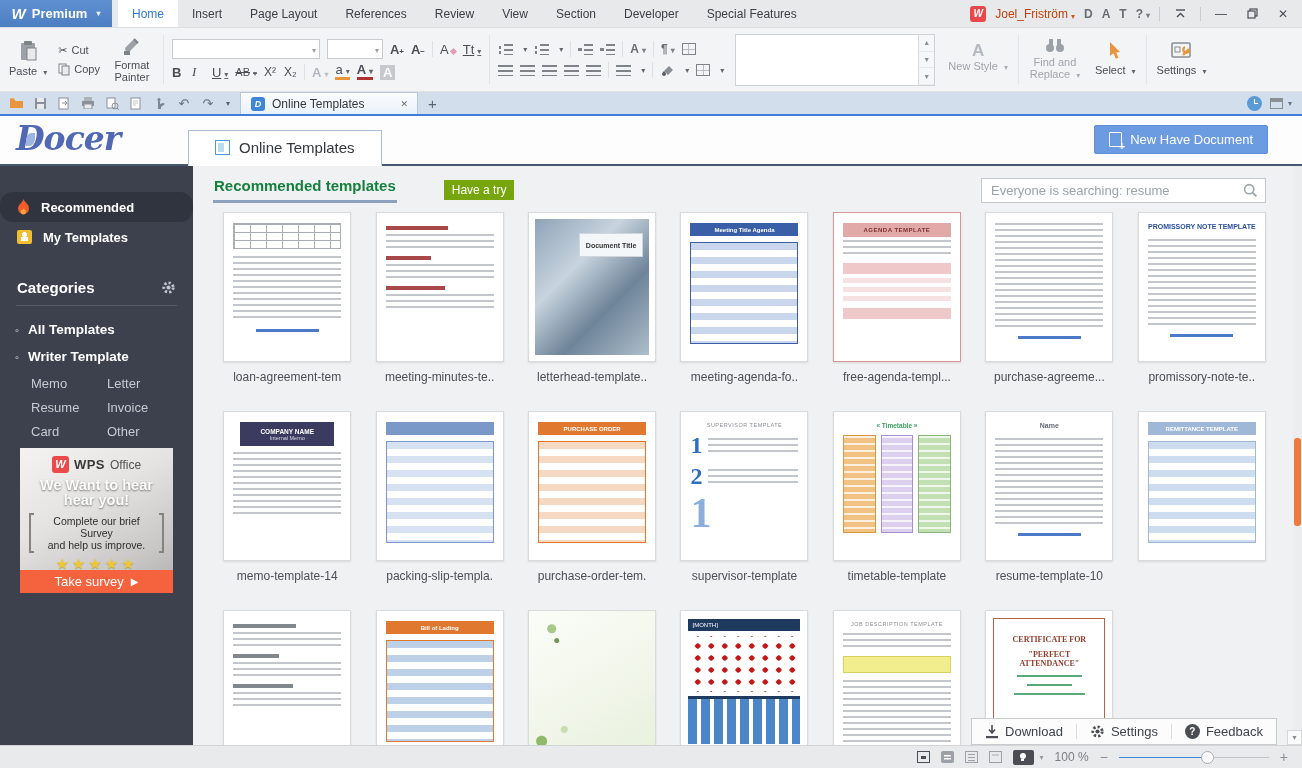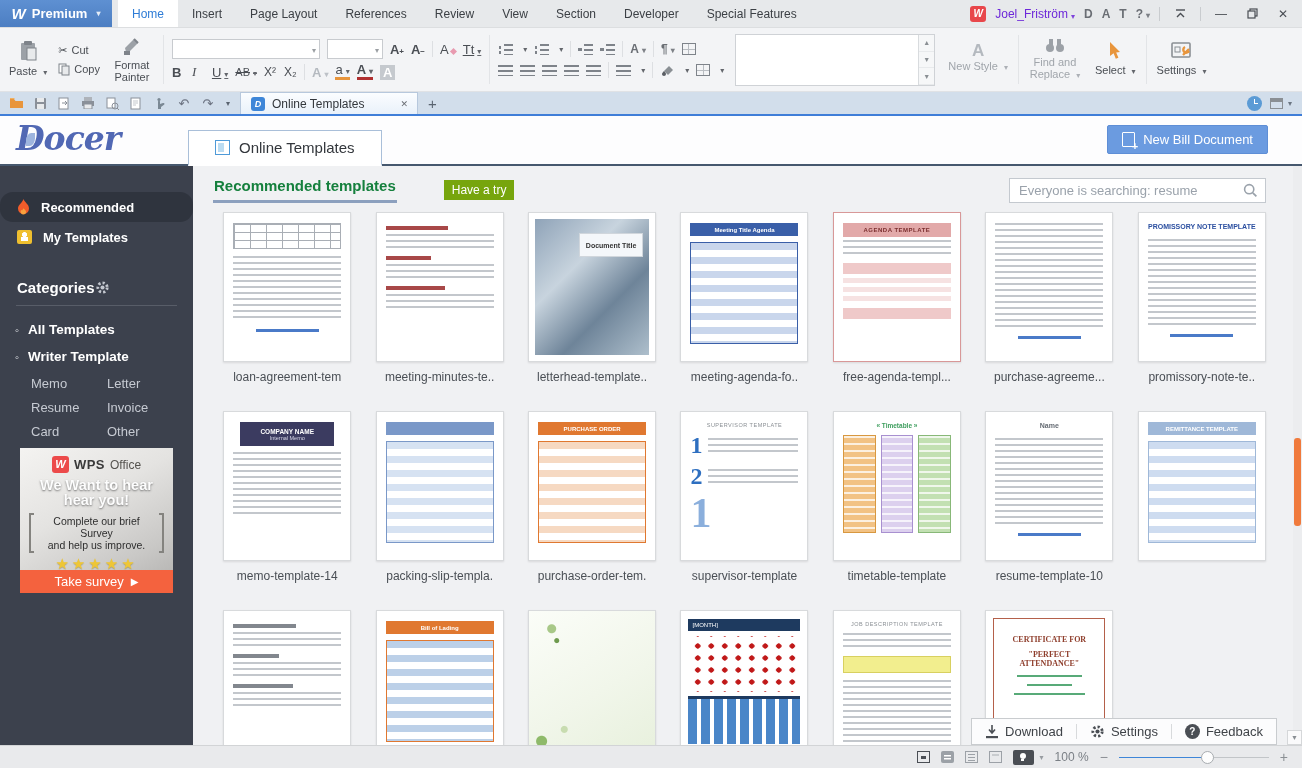--- a/index.html
+++ b/index.html
@@ -9,21 +9,21 @@
 
   
   .titlebar{height:28px;display:flex;align-items:stretch;background:#E7E9EB;border-bottom:1px solid #DCDEE0;}
   .appbtn{width:112px;background:linear-gradient(#5E90D2,#4C7EC2);color:#fff;display:flex;align-items:center;justify-content:center;gap:6px;font-size:13px;font-weight:bold;cursor:default;}
   .appbtn .wlogo{font-size:15px;font-style:italic;}
   .menutabs{display:flex;align-items:stretch;margin-left:6px;}
   .menutab{padding:0 14px;display:flex;align-items:center;font-size:12px;color:#3C4045;}
   .menutab.active{background:#FFFFFF;color:#2E7CD6;}
   .tb-right{margin-left:auto;display:flex;align-items:center;gap:9px;padding-right:8px;color:#5A5E64;}
   .wpsbadge{width:16px;height:16px;background:#E8474B;border-radius:3px;color:#fff;font-size:10px;font-weight:bold;text-align:center;line-height:16px;font-style:italic;}
-  .user{display:flex;align-items:flex-end;font-size:12px;color:#6d28d9;}
+  .user{display:flex;align-items:flex-end;font-size:12px;color:#c2410c;}
   .tbic{font-size:12px;font-weight:bold;color:#6A6E74;}
   .tbsep{width:1px;height:14px;background:#C9CCCF;}
   .winctl{width:22px;text-align:center;color:#4A4E54;font-size:12px;display:flex;align-items:center;justify-content:center;}
 
   
   .ribbon{height:64px;background:#F3F4F6;border-bottom:1px solid #E0E2E5;display:flex;align-items:stretch;padding:2px 2px;}
   .rsep{width:1px;background:#E2E4E7;margin:5px 3px;}
   .bigv{display:flex;flex-direction:column;align-items:center;justify-content:center;gap:3px;padding:2px 7px;font-size:11px;color:#4A4E54;text-align:center;line-height:12px;}
   .bigv.dim{color:#A0A5AB;}
   .cutcopy{display:flex;flex-direction:column;justify-content:center;gap:6px;padding:0 4px;font-size:11px;color:#4A4E54;}
@@ -85,21 +85,21 @@
   
   .mainrow{display:flex;height:579px;}
 
   
   .sidebar{width:193px;background:#3C414D;flex-shrink:0;position:relative;color:#fff;}
   .side-item{height:30px;display:flex;align-items:center;gap:11px;padding-left:17px;font-size:13px;font-weight:bold;border-radius:13px;}
   .side-item.first{margin-top:26px;}
   .side-item.active{background:#2F343E;}
   .mtic{width:15px;height:14px;background:#EFBF2F;border-radius:2px;position:relative;}
   .mtic::after{content:"";position:absolute;left:4px;top:2px;width:7px;height:9px;background:radial-gradient(circle at 50% 30%,#fff 2.3px,transparent 2.8px),linear-gradient(#fff 0 0) 50% 100%/7px 4px no-repeat;}
-  .cat-title{margin:27px 17px 7px 17px;display:flex;align-items:center;font-size:15px;font-weight:bold;}
+  .cat-title{margin:27px 17px 7px 17px;display:flex;align-items:center;justify-content:space-between;font-size:15px;font-weight:bold;}
   .gearic{display:flex;}
   .sdivider{margin:9px 16px 10px 16px;border-top:1px solid #585D68;}
   .cat-item{display:flex;align-items:center;gap:9px;padding:6px 0 6px 15px;font-size:13.5px;font-weight:bold;}
   .cat-bullet{font-size:11px;color:#E8EAEE;}
   .subgrid{display:grid;grid-template-columns:76px 1fr;row-gap:9px;padding:6px 0 0 31px;font-size:13px;color:#C6CAD2;}
   .subgrid span{cursor:default;}
 
   
   .ad{position:absolute;left:20px;top:282px;width:153px;height:145px;background:linear-gradient(150deg,#F4F3F1 0%,#E4E3E1 40%,#C9C8C6 75%,#AFAEAC 100%);overflow:hidden;}
   .ad-logo{display:flex;align-items:center;justify-content:center;gap:5px;margin-top:8px;}
@@ -113,21 +113,21 @@
   .br.r{right:0;border-left:none;}
   .ad-stars{text-align:center;color:#EEC636;font-size:15px;letter-spacing:3px;margin-top:1px;text-shadow:0 1px 1px rgba(120,100,20,.4);}
   .ad-cta{position:absolute;left:0;right:0;bottom:0;height:23px;background:#F4623E;color:#fff;font-size:13px;display:flex;align-items:center;justify-content:center;gap:7px;}
   .playic{font-size:10px;}
 
   
   .content{flex:1;background:#F0F1F3;position:relative;overflow:hidden;}
   .content-header{display:flex;align-items:center;padding:10px 20px 0 20px;height:38px;}
   .section-title{font-size:15px;font-weight:bold;color:#15803d;border-bottom:3px solid #8CA0BE;padding:0 1px 6px 1px;}
   .trybtn{margin-left:47px;background:#77A50D;color:#fff;font-size:12px;padding:3px 8px;line-height:14px;}
-  .search{margin-left:auto;margin-right:16px;width:257px;height:25px;background:#fff;border:1px solid #C4C9CF;display:flex;align-items:center;padding:0 7px;gap:5px;}
+  .search{margin-left:auto;margin-right:16px;width:285px;height:25px;background:#fff;border:1px solid #C4C9CF;display:flex;align-items:center;padding:0 7px;gap:5px;}
   .search input{border:none;outline:none;flex:1;font-size:13px;color:#444;background:transparent;font-family:"Liberation Sans",sans-serif;}
   .search input::placeholder{color:#9AA2AB;}
 
   .grid{display:grid;grid-template-columns:repeat(7,1fr);padding:8px 24px 0 18px;}
   .tcard{display:flex;flex-direction:column;align-items:center;margin-bottom:27px;}
   .thumb{width:128px;height:150px;background:#fff;border:1px solid #D8DADC;box-shadow:0 1px 2px rgba(0,0,0,.10);position:relative;overflow:hidden;padding:10px 9px;}
   .tname{margin-top:8px;font-size:12px;color:#4A4F55;max-width:146px;white-space:nowrap;overflow:hidden;height:14px;}
 
   
   .tlines{background:repeating-linear-gradient(to bottom,#C3C7CC 0 2px,transparent 2px 6px);}
@@ -489,21 +489,21 @@
     <div class="docerlogo">
       <span>Docer</span>
       <span class="leaf"></span>
     </div>
     <div class="pagetab">
       <span class="ptic"></span>
       <span>Online Templates</span>
     </div>
     <div class="newdocbtn">
       <span class="ndicon"></span>
-      <span>New Bill Document</span>
+      <span>New Have Document</span>
     </div>
   </div>
 
   <div class="mainrow">
     <aside class="sidebar">
       <div class="side-item first active">
         <svg width="13" height="16" viewBox="0 0 13 16">
             <path d="M6.5 0C7.5 3.5 12 5 12 9.5A5.5 5.5 0 0 1 1 9.5C1 5.5 5 4.5 6.5 0Z" fill="#F25C2A"></path>
             <path d="M6.5 15.5A3 3 0 0 1 4 11c1.2 1 2-.8 2.4-1.8 1.4 1.3 3 2.3 2.6 4.3a3 3 0 0 1-2.5 2z" fill="#F8A23E"></path>
           </svg>

